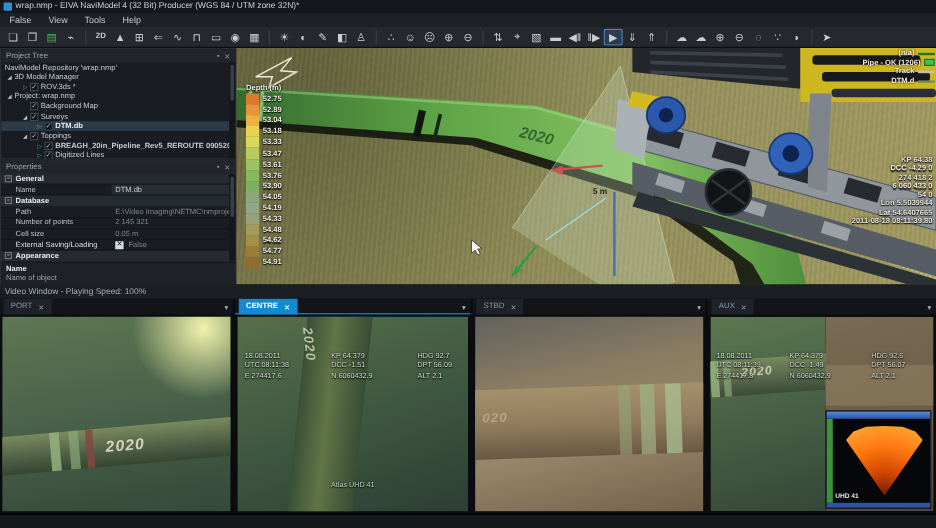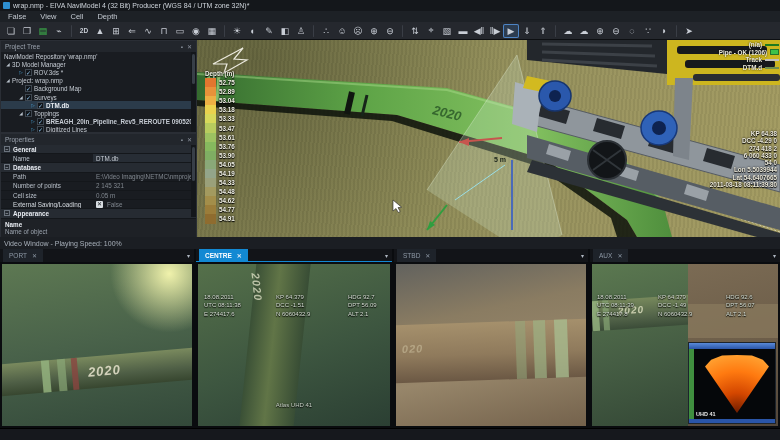--- a/index.html
+++ b/index.html
@@ -112,22 +112,22 @@
 <div id="root">
 
   <div class="abs titlebar">
     <span class="appico"></span>
     <span>wrap.nmp - EIVA NaviModel 4 (32 Bit) Producer (WGS 84 / UTM zone 32N)*</span>
   </div>
 
   <div class="abs menubar">
     <span>False</span>
     <span>View</span>
-    <span>Cell</span>
-    <span>Depth</span>
+    <span>Tools</span>
+    <span>Help</span>
   </div>
 
   <div class="abs toolbar">
 
       <span class="tbi">❏</span>
 
       <span class="tbi">❐</span>
 
       <span class="tbi" data-k="save">▤</span>
 

